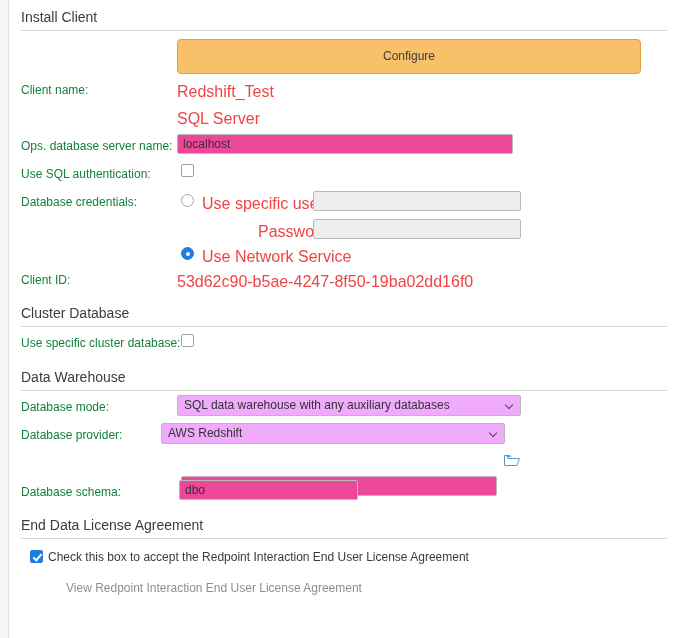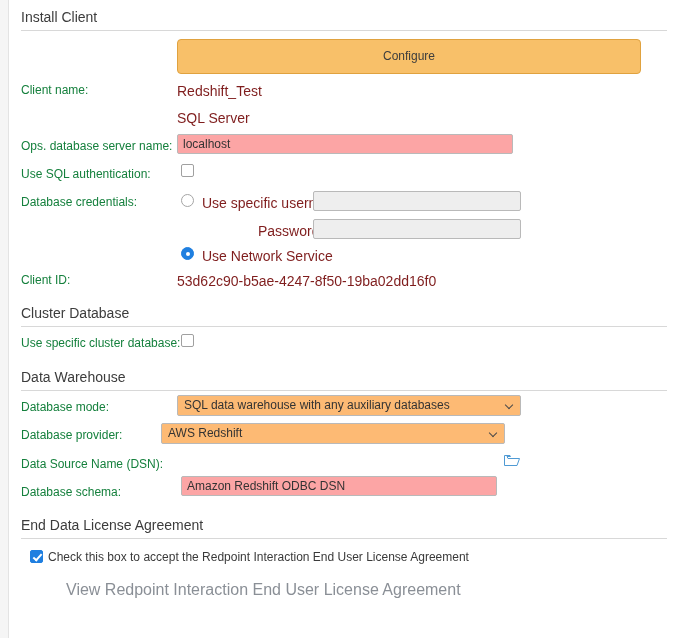--- a/index.html
+++ b/index.html
@@ -86,32 +86,32 @@
   .row-label {
     position: absolute;
     left: 12px;
     font-size: 12px;
     color: #15803d;
     white-space: nowrap;
   }
   .row-value {
     position: absolute;
     left: 168px;
-    font-size: 14px;
-    color: #7f1d1d;
+    font-size: 16px;
+    color: #ef4444;
     white-space: nowrap;
   }
 
   input.text-input {
     position: absolute;
     height: 20px;
     box-sizing: border-box;
     border: 1px solid #b9b9b9;
     border-radius: 2px;
-    background: #fca5a5;
+    background: #ec4899;
     font-family: "Liberation Sans", sans-serif;
     font-size: 12px;
     color: #333333;
     padding: 0 5px;
     outline: none;
   }
   input.text-input:disabled {
     background: #eeeeee;
     color: #8a8a8a;
   }
@@ -169,21 +169,21 @@
     background: #ffffff;
   }
 
   
   .select {
     position: absolute;
     height: 21px;
     box-sizing: border-box;
     border: 1px solid #b9b9b9;
     border-radius: 2px;
-    background: #fdba74;
+    background: #f0abfc;
     font-size: 12px;
     color: #333333;
     line-height: 19px;
     padding-left: 6px;
     cursor: pointer;
     white-space: nowrap;
     overflow: hidden;
   }
   .select .chev {
     position: absolute;
@@ -209,21 +209,21 @@
     width: 16px;
     height: 14px;
     cursor: pointer;
   }
 
   
   #eula-link {
     position: absolute;
     left: 57px;
     top: 581px;
-    font-size: 16px;
+    font-size: 12px;
     color: #8a8f96;
     text-decoration: none;
     cursor: pointer;
   }
   #eula-accept-label {
     position: absolute;
     left: 39px;
     top: 550px;
     font-size: 12px;
     color: #3a3a3a;
@@ -284,29 +284,29 @@
       <span>SQL data warehouse with any auxiliary databases</span>
       <span class="chev"></span>
     </div>
 
     <div class="row-label" style="top:428px;">Database provider:</div>
     <div class="select" id="database-provider-select" style="left:152px; top:423px; width:344px;">
       <span>AWS Redshift</span>
       <span class="chev"></span>
     </div>
 
-    <div class="row-label" style="top:457px;">Data Source Name (DSN):</div>
     <input class="text-input" id="dsn-input" style="left: 172px; top: 476px; width: 316px;" value="Amazon Redshift ODBC DSN">
     <div class="folder-icon" id="dsn-browse-icon" style="left:495px; top:453px;">
       <svg width="16" height="14" viewBox="0 0 16 14" xmlns="http://www.w3.org/2000/svg">
         <path d="M0.5 2.5 L0.5 12.5 L13 12.5 L15.5 5.5 L4 5.5 L3 3.5 L6.5 3.5 L6 2.5 Z" fill="none" stroke="#4f9ad4" stroke-width="1"></path>
       </svg>
     </div>
 
     <div class="row-label" style="top:485px;">Database schema:</div>
+    <input class="text-input" id="database-schema-input" style="left: 170px; top: 480px; width: 179px;" value="dbo">
 
     <div class="section-title" style="position:absolute; left:12px; top:517px;">End Data License Agreement</div>
     <div class="hr" style="position:absolute; left:12px; top:538px; width:646px;"></div>
 
     <div class="checkbox checked" id="eula-accept-checkbox" style="left:21px; top:550px;"></div>
     <div id="eula-accept-label">Check this box to accept the Redpoint Interaction End User License Agreement</div>
 
     <a id="eula-link" href="#">View Redpoint Interaction End User License Agreement</a>
 
   </div>

